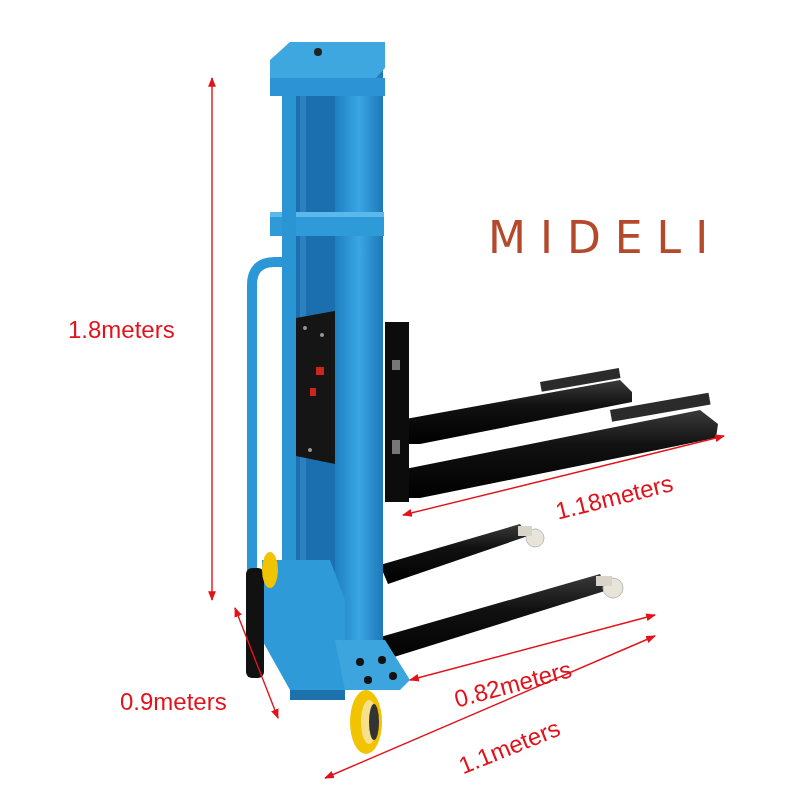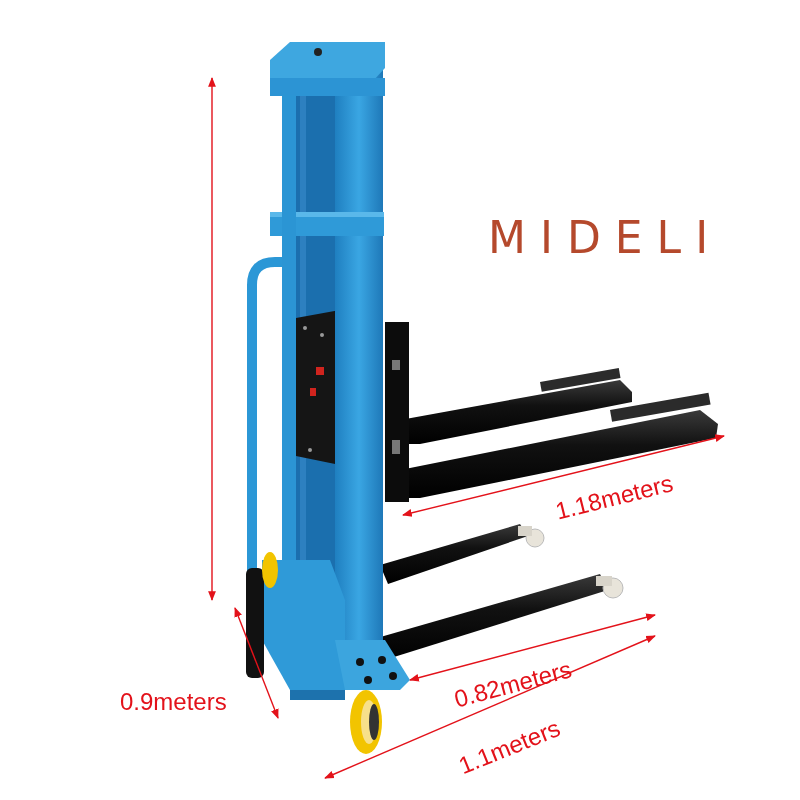--- a/index.html
+++ b/index.html
@@ -111,18 +111,19 @@
       <line x1="212" y1="600" x2="212" y2="78" marker-start="url(#arr)" marker-end="url(#arr)"></line>
       <line x1="403" y1="515" x2="724" y2="436" marker-start="url(#arr)" marker-end="url(#arr)"></line>
       <line x1="235" y1="608" x2="278" y2="718" marker-start="url(#arr)" marker-end="url(#arr)"></line>
       <line x1="410" y1="680" x2="655" y2="615" marker-start="url(#arr)" marker-end="url(#arr)"></line>
       <line x1="325" y1="778" x2="655" y2="636" marker-start="url(#arr)" marker-end="url(#arr)"></line>
     </g>
   </svg>
 
   <div class="brand" style="color:#b5492c;">MIDELI</div>
 
+  <div class="dim" style="left:68px; top:318px; color:#e3121a;">1.8meters</div>
   <div class="dim" style="left:556px; top:500px; color:#e3121a; transform: rotate(-14deg);">1.18meters</div>
   <div class="dim" style="left:120px; top:652px; color:#e3121a;margin-top:38px;">0.9meters</div>
   <div class="dim" style="left:455px; top:688px; color:#e3121a; transform: rotate(-15deg);">0.82meters</div>
   <div class="dim" style="left:460px; top:755px; color:#e3121a; transform: rotate(-22deg);">1.1meters</div>
 
 </div>
 
 </body></html>

